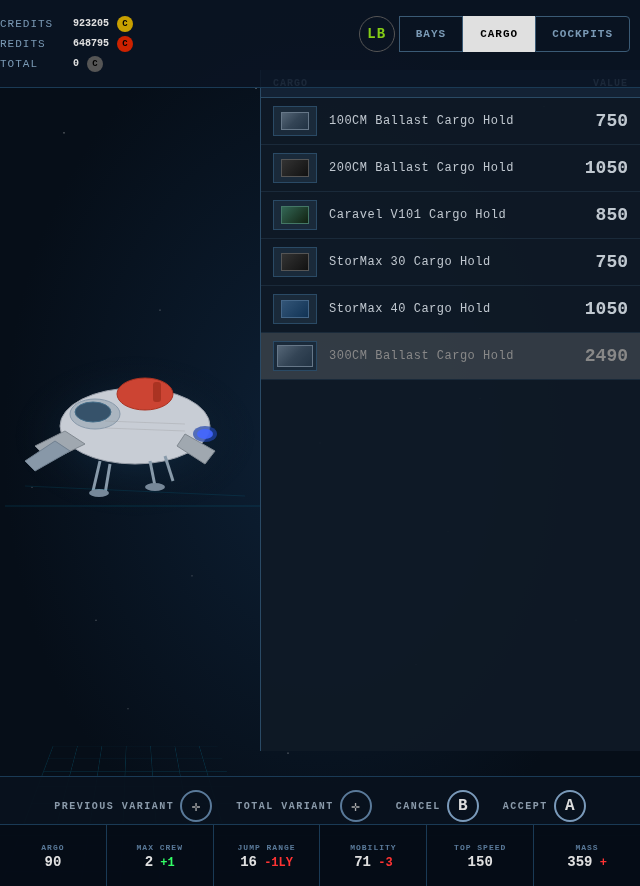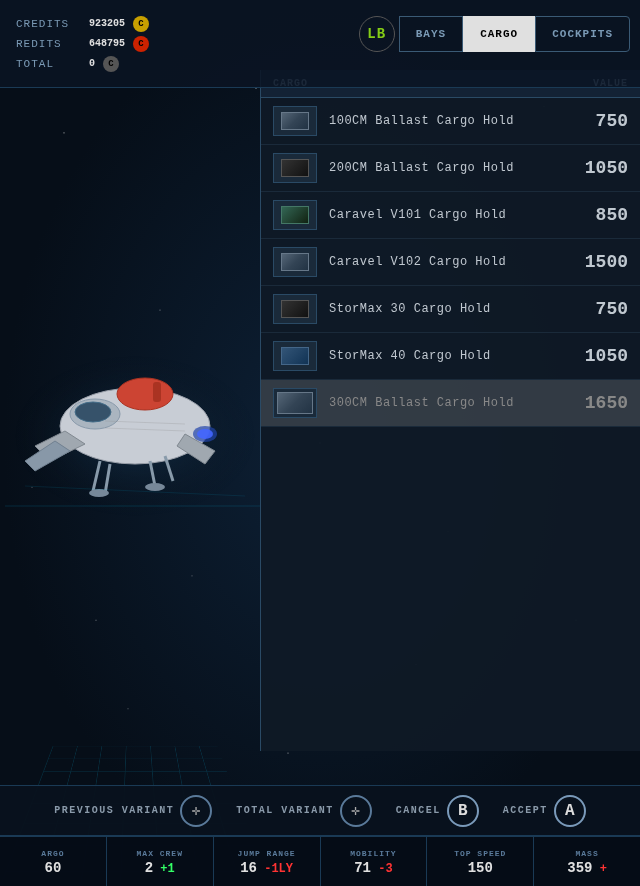--- a/index.html
+++ b/index.html
@@ -62,21 +62,21 @@
     .top-bar {
       position: absolute;
       top: 0;
       left: 0;
       right: 0;
       height: 88px;
       background: rgba(10, 20, 35, 0.85);
       border-bottom: 1px solid #1a3a55;
       display: flex;
       align-items: center;
-      padding: 0 16px;
+      padding: 0 0;
       z-index: 10;
     }
 
     .credits-block {
       display: flex;
       flex-direction: column;
       gap: 4px;
       min-width: 180px;
     }
 
@@ -315,21 +315,21 @@
       height: 260px;
       position: relative;
     }
 
     
     .action-bar {
       position: absolute;
       bottom: 50px;
       left: 0;
       right: 0;
-      height: 51px;
+      height: 60px;
       background: rgba(8, 18, 30, 0.95);
       border-top: 1px solid #1a3a55;
       border-bottom: 1px solid #1a3a55;
       display: flex;
       align-items: center;
       justify-content: center;
       gap: 8px;
       z-index: 10;
       padding: 0 10px;
     }
@@ -368,26 +368,25 @@
       color: #ddd;
       border-color: #7a9aba;
     }
 
     
     .stats-bar {
       position: absolute;
       bottom: 0;
       left: 0;
       right: 0;
-      height: 50px;
+      height: 62px;
       background: rgba(5, 12, 22, 0.98);
       border-top: 1px solid #1a3a55;
       display: flex;
       z-index: 10;
-      justify-content: flex-end;
     }
 
     .stat-cell {
       flex: 1;
       display: flex;
       flex-direction: column;
       align-items: center;
       justify-content: center;
       border-right: 1px solid #1a3a55;
       padding: 4px 6px;
@@ -527,45 +526,38 @@
       </div>
       <div class="cargo-item">
         <div class="cargo-thumb">
           <div class="box-shape green"></div>
         </div>
         <span class="cargo-name">Caravel V101 Cargo Hold</span>
         <span class="cargo-value">850</span>
       </div>
       <div class="cargo-item">
         <div class="cargo-thumb">
-          <div class="box-shape"></div>
-        </div>
-        <span class="cargo-name">Caravel V102 Cargo Hold</span>
-        <span class="cargo-value">1500</span>
-      </div>
-      <div class="cargo-item">
-        <div class="cargo-thumb">
           <div class="box-shape dark"></div>
         </div>
         <span class="cargo-name">StorMax 30 Cargo Hold</span>
         <span class="cargo-value">750</span>
       </div>
       <div class="cargo-item">
         <div class="cargo-thumb">
           <div class="box-shape blue"></div>
         </div>
         <span class="cargo-name">StorMax 40 Cargo Hold</span>
         <span class="cargo-value">1050</span>
       </div>
       <div class="cargo-item selected">
         <div class="cargo-thumb">
           <div class="box-shape large"></div>
         </div>
         <span class="cargo-name">300CM Ballast Cargo Hold</span>
-        <span class="cargo-value">1650</span>
+        <span class="cargo-value">2490</span>
       </div>
     </div>
 </div>
 
 <div class="action-bar">
   <div class="action-btn">
     <span class="action-btn-label">PREVIOUS VARIANT</span>
     <div class="action-btn-icon">✛</div>
   </div>
   <div class="action-btn">
@@ -578,21 +570,21 @@
   </div>
   <div class="action-btn">
     <span class="action-btn-label">ACCEPT</span>
     <div class="action-btn-icon letter">A</div>
   </div>
 </div>
 
 <div class="stats-bar" id="stats-bar">
 <div class="stat-cell">
       <div class="stat-label">ARGO</div>
-      <div class="stat-value">60</div>
+      <div class="stat-value">90</div>
     </div>
     <div class="stat-cell">
       <div class="stat-label">MAX CREW</div>
       <div class="stat-value">2<span class="delta pos"> +1</span></div>
     </div>
     <div class="stat-cell">
       <div class="stat-label">JUMP RANGE</div>
       <div class="stat-value">16<span class="delta neg"> -1LY</span></div>
     </div>
     <div class="stat-cell">

